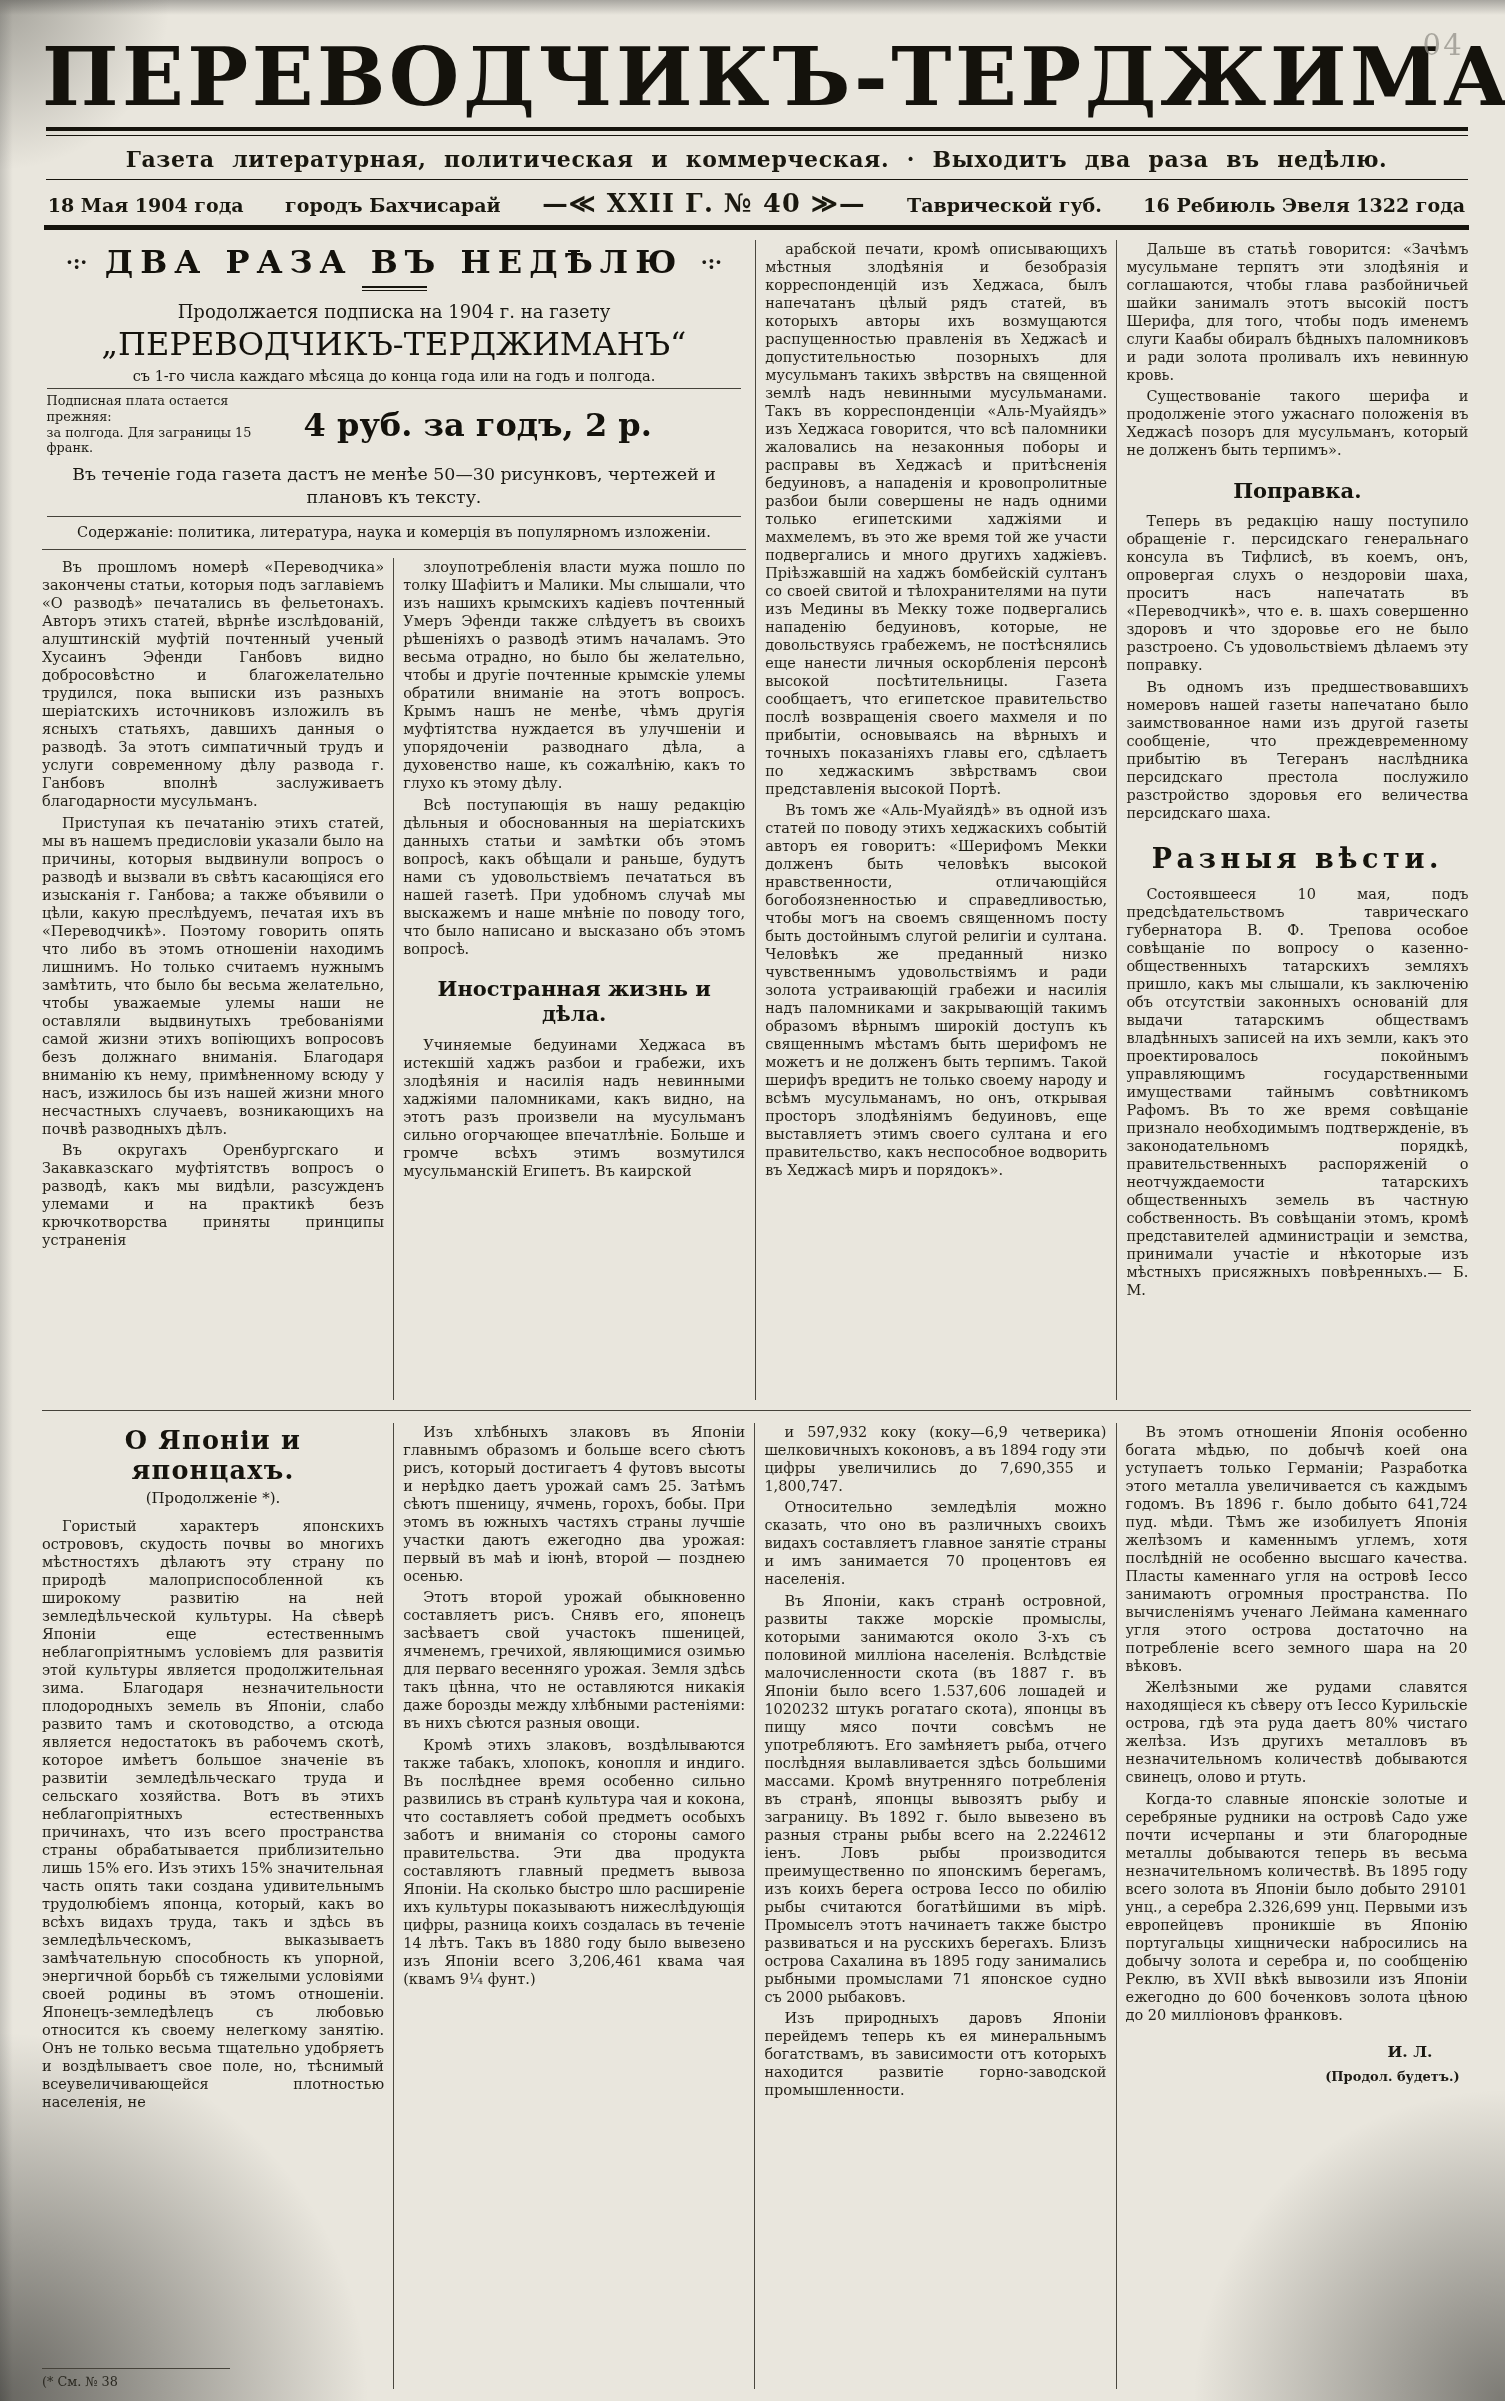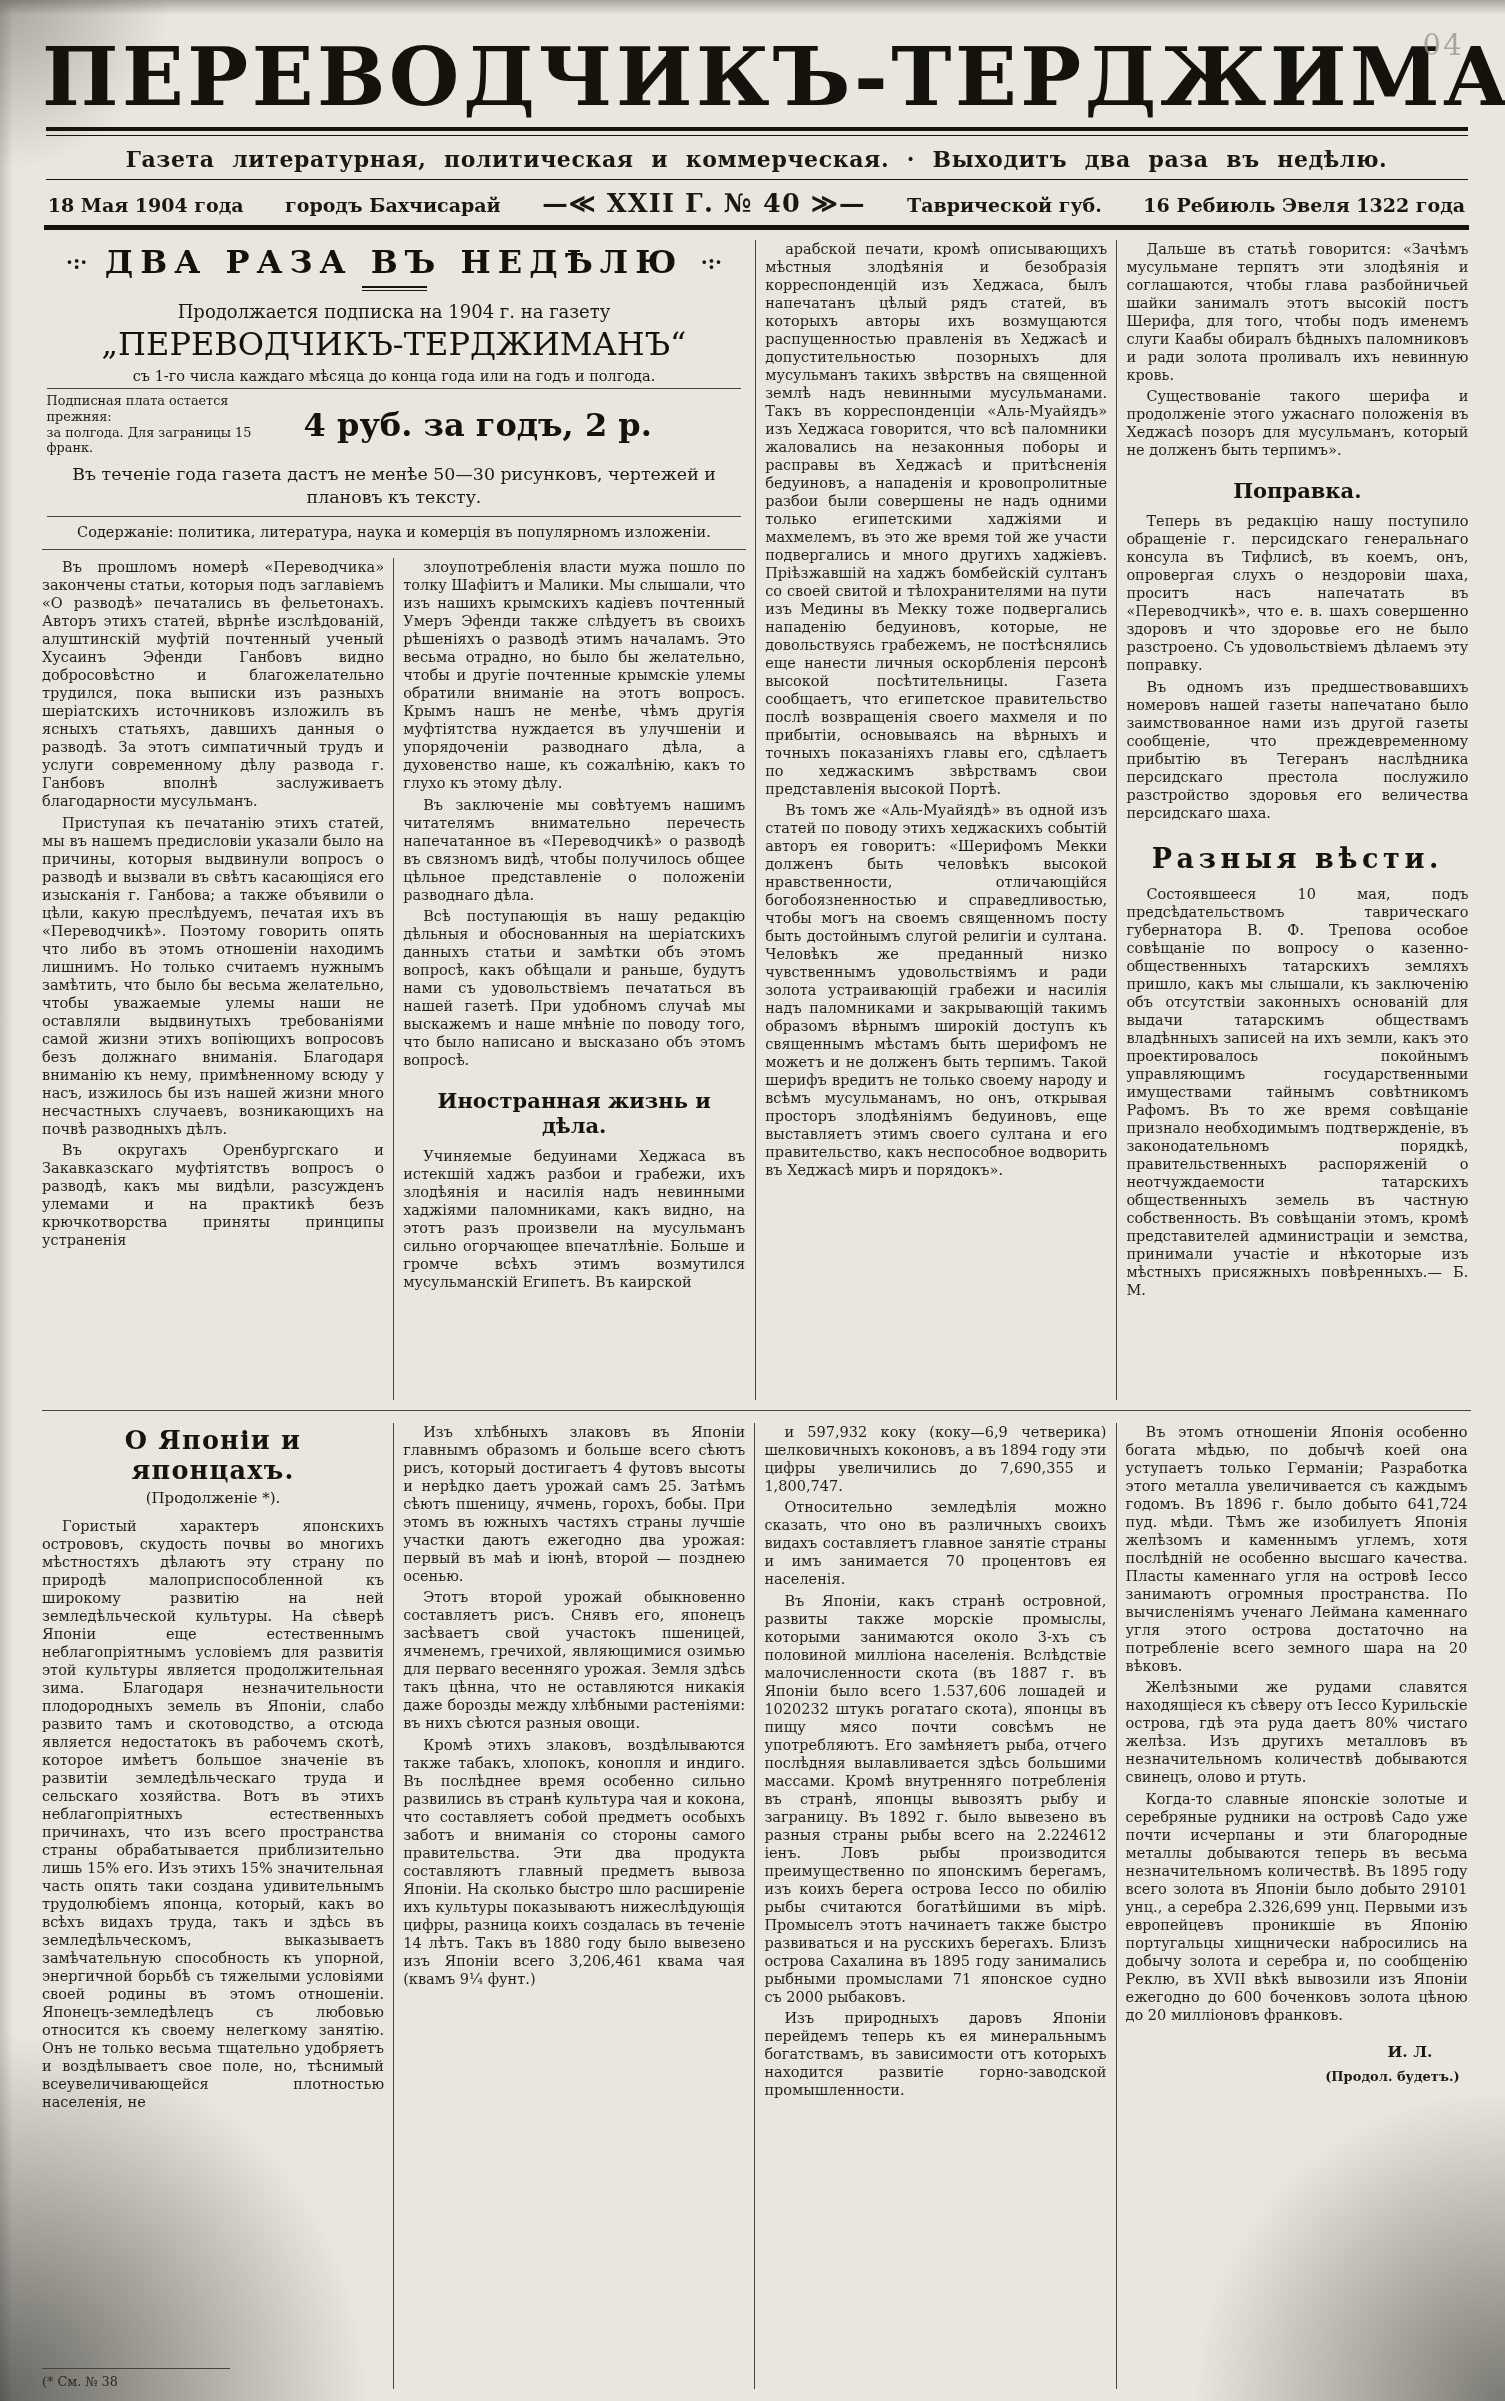--- a/index.html
+++ b/index.html
@@ -135,21 +135,20 @@
 
       <div class="pair-cols">
         <div class="tcol">
           <p class="para">Въ прошломъ номерѣ «Переводчика» закончены статьи, которыя подъ заглавіемъ «О разводѣ» печатались въ фельетонахъ. Авторъ этихъ статей, вѣрнѣе изслѣдованій, алуштинскій муфтій почтенный ученый Хусаинъ Эфенди Ганбовъ видно добросовѣстно и благожелательно трудился, пока выписки изъ разныхъ шеріатскихъ источниковъ изложилъ въ ясныхъ статьяхъ, давшихъ данныя о разводѣ. За этотъ симпатичный трудъ и услуги современному дѣлу развода г. Ганбовъ вполнѣ заслуживаетъ благодарности мусульманъ.</p>
           <p class="para">Приступая къ печатанію этихъ статей, мы въ нашемъ предисловіи указали было на причины, которыя выдвинули вопросъ о разводѣ и вызвали въ свѣтъ касающіяся его изысканія г. Ганбова; а также объявили о цѣли, какую преслѣдуемъ, печатая ихъ въ «Переводчикѣ». Поэтому говорить опять что либо въ этомъ отношеніи находимъ лишнимъ. Но только считаемъ нужнымъ замѣтить, что было бы весьма желательно, чтобы уважаемые улемы наши не оставляли выдвинутыхъ требованіями самой жизни этихъ вопіющихъ вопросовъ безъ должнаго вниманія. Благодаря вниманію къ нему, примѣненному всюду у насъ, изжилось бы изъ нашей жизни много несчастныхъ случаевъ, возникающихъ на почвѣ разводныхъ дѣлъ.</p>
           <p class="para">Въ округахъ Оренбургскаго и Закавказскаго муфтіятствъ вопросъ о разводѣ, какъ мы видѣли, разсужденъ улемами и на практикѣ безъ крючкотворства приняты принципы устраненія</p>
         </div>
         <div class="vdiv"></div>
         <div class="tcol">
           <p class="para">злоупотребленія власти мужа пошло по толку Шафіитъ и Малики. Мы слышали, что изъ нашихъ крымскихъ кадіевъ почтенный Умеръ Эфенди также слѣдуетъ въ своихъ рѣшеніяхъ о разводѣ этимъ началамъ. Это весьма отрадно, но было бы желательно, чтобы и другіе почтенные крымскіе улемы обратили вниманіе на этотъ вопросъ. Крымъ нашъ не менѣе, чѣмъ другія муфтіятства нуждается въ улучшеніи и упорядоченіи разводнаго дѣла, а духовенство наше, къ сожалѣнію, какъ то глухо къ этому дѣлу.</p>
-          <p class="para">Въ заключеніе мы совѣтуемъ нашимъ читателямъ внимательно перечесть напечатанное въ «Переводчикѣ» о разводѣ въ связномъ видѣ, чтобы получилось общее цѣльное представленіе о положеніи разводнаго дѣла.</p>
           <p class="para">Всѣ поступающія въ нашу редакцію дѣльныя и обоснованныя на шеріатскихъ данныхъ статьи и замѣтки объ этомъ вопросѣ, какъ обѣщали и раньше, будутъ нами съ удовольствіемъ печататься въ нашей газетѣ. При удобномъ случаѣ мы выскажемъ и наше мнѣніе по поводу того, что было написано и высказано объ этомъ вопросѣ.</p>
           <h2 class="inhead">Иностранная жизнь и дѣла.</h2>
           <p class="para">Учиняемые бедуинами Хеджаса въ истекшій хаджъ разбои и грабежи, ихъ злодѣянія и насилія надъ невинными хаджіями паломниками, какъ видно, на этотъ разъ произвели на мусульманъ сильно огорчающее впечатлѣніе. Больше и громче всѣхъ этимъ возмутился мусульманскій Египетъ. Въ каирской</p>
         </div>
       </div>
     </div>
 
     <div class="vdiv"></div>
 
     <div class="tcol">

